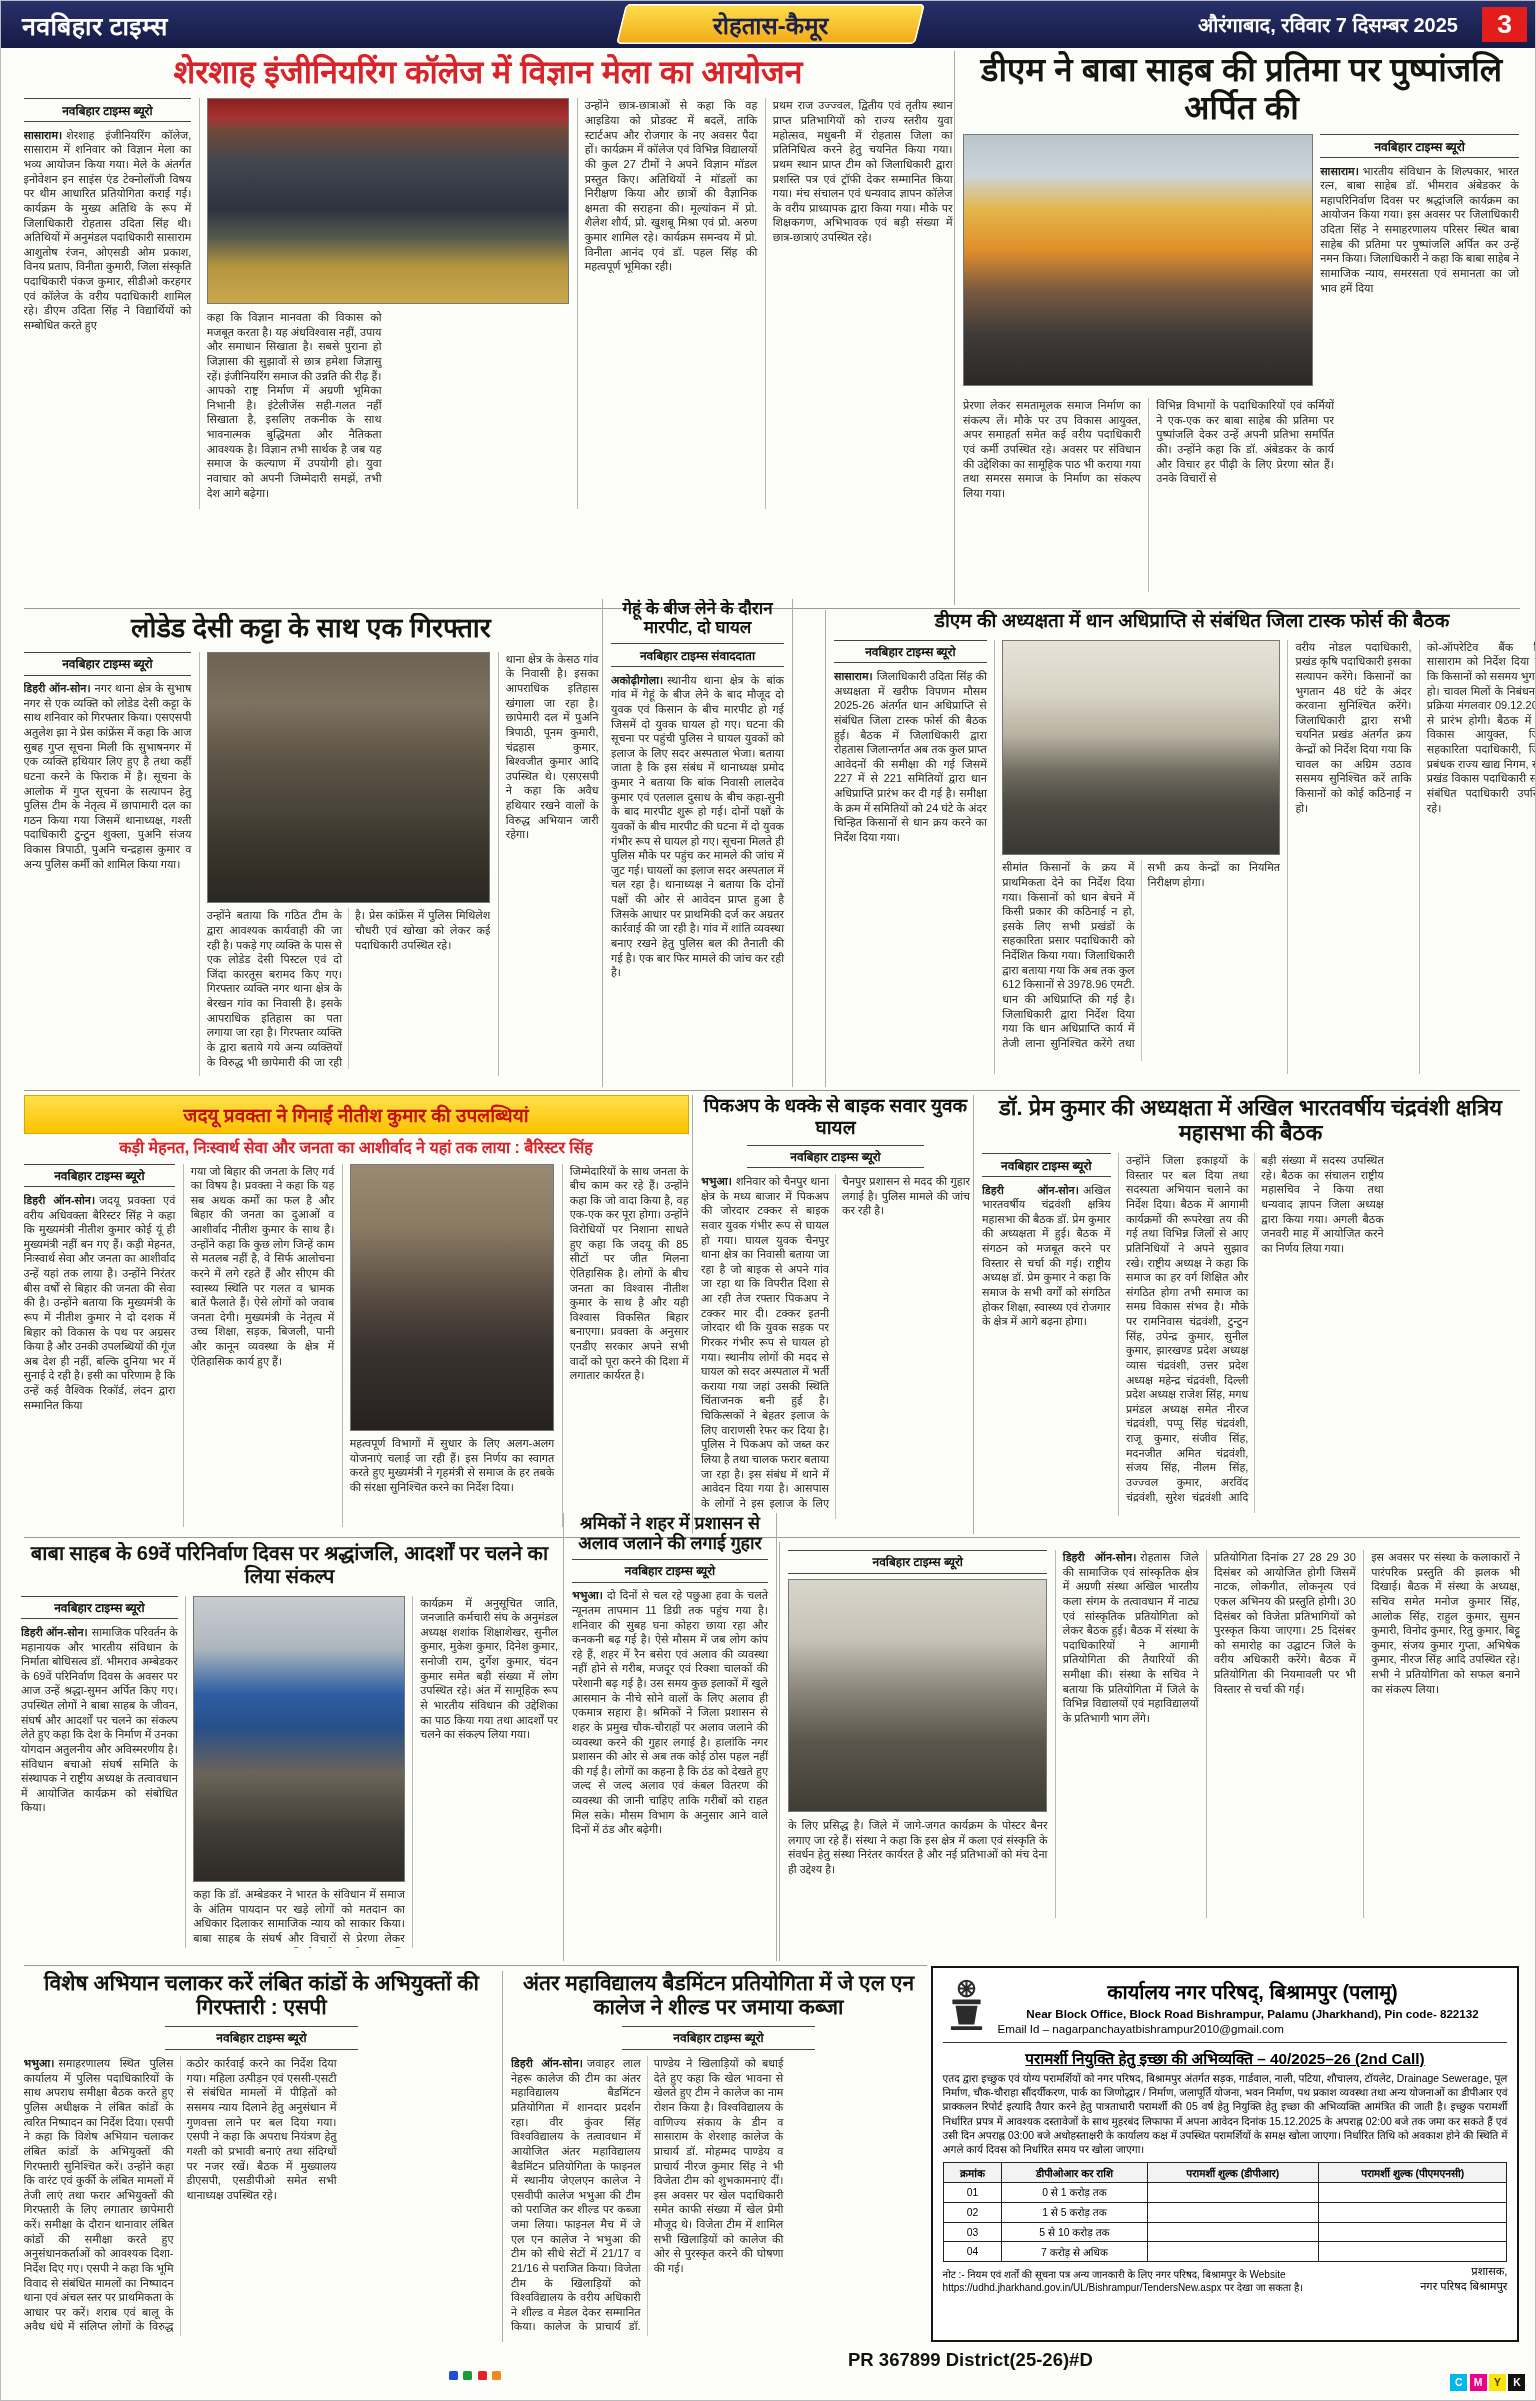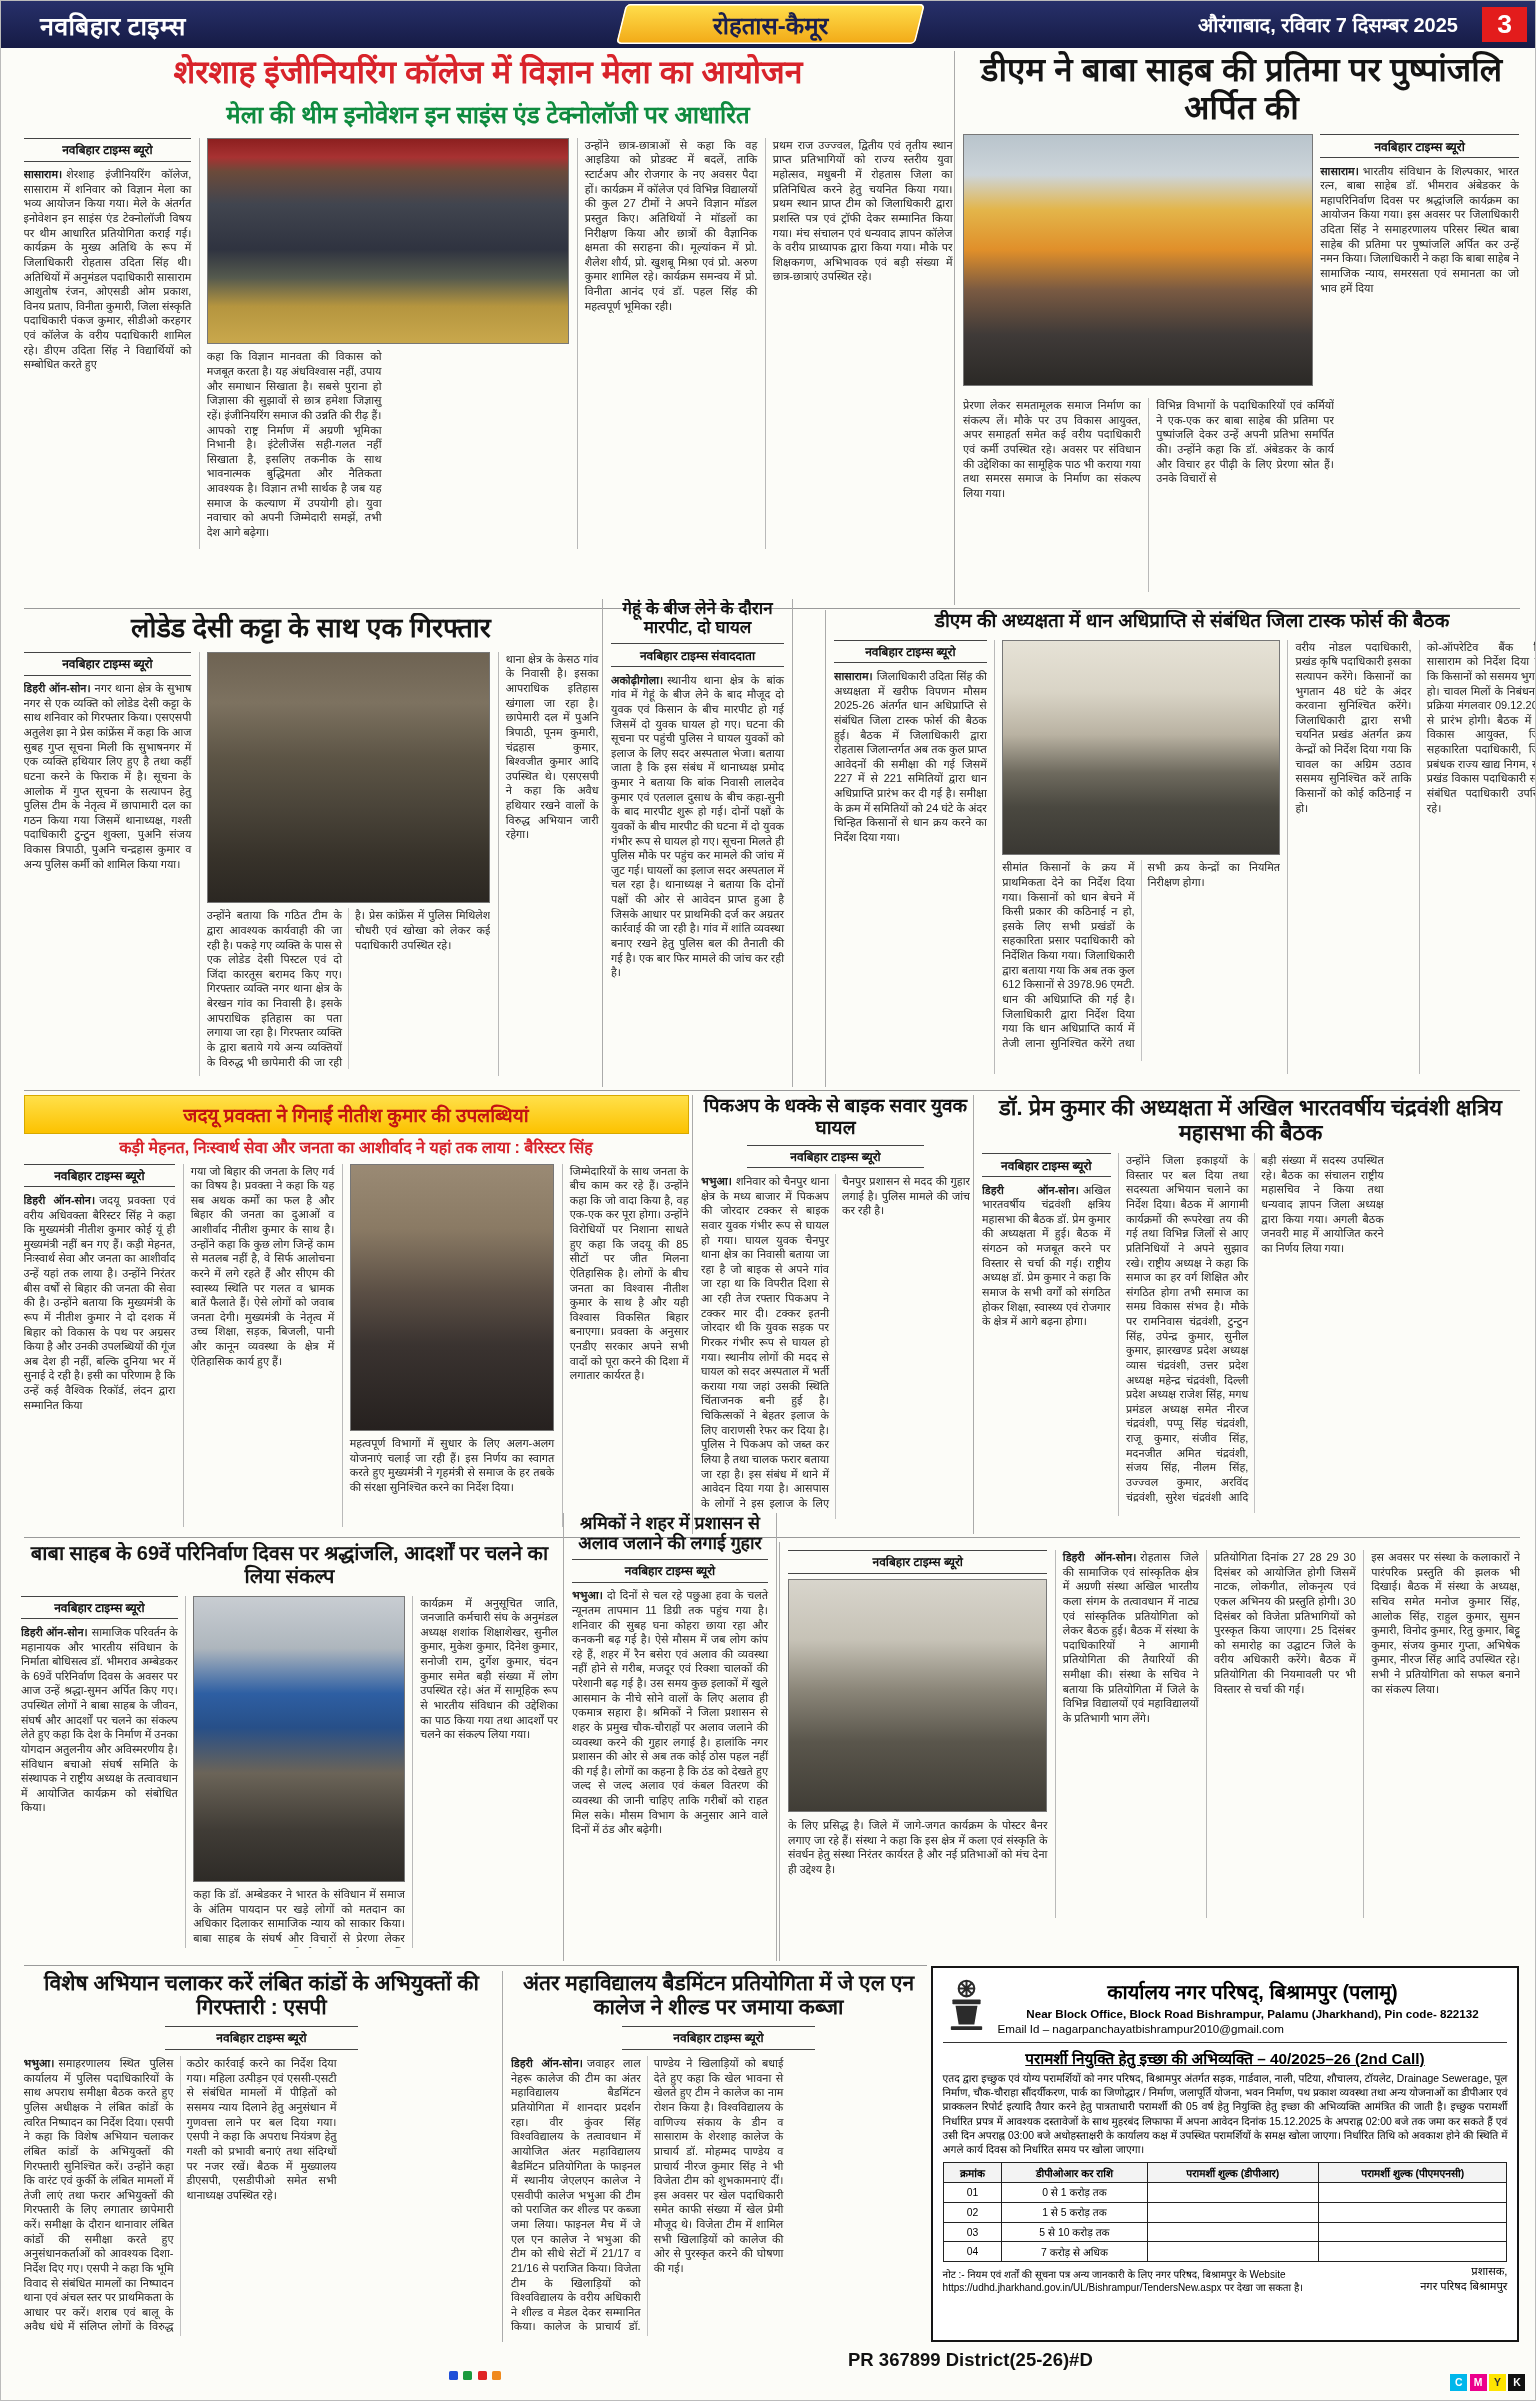--- a/index.html
+++ b/index.html
@@ -2,21 +2,21 @@
 <html lang="hi" style="font-size:13px"><head>
 <meta charset="utf-8">
 <style>
   *{margin:0;padding:0;box-sizing:border-box}
   html,body{background:#d9d9d9}
   body{font-family:"Liberation Sans","DejaVu Sans",sans-serif}
   .page{position:relative;width:1536px;height:2401px;margin:0 auto;background:#fcfcf8;overflow:hidden;border:0.8px solid #bbb}
 
   
   .masthead{position:absolute;left:0;top:0;width:100%;height:47px;background:linear-gradient(180deg,#27306a 0%,#161b45 100%);display:flex;align-items:center}
-  .paper-name{color:#fff;font-size:25px;font-weight:bold;padding-left:39px;letter-spacing:0.4px}
+  .paper-name{color:#fff;font-size:25px;font-weight:bold;padding-left:21px;letter-spacing:0.4px}
   .edition-ribbon{position:absolute;left:620px;top:3.2px;width:299px;height:40px;background:linear-gradient(180deg,#ffdf4d,#f2a916);transform:skewX(-14deg);display:flex;align-items:center;justify-content:center;border-radius:4.8px;box-shadow:0 0 0 1.6px #fff inset}
   .edition-ribbon span{transform:skewX(14deg);color:#1a1f4e;font-size:24px;font-weight:bold}
   .date-line{position:absolute;right:77px;color:#fff;font-size:20px;font-weight:bold}
   .page-num{position:absolute;right:8px;top:5.6px;width:45px;height:35px;background:#e31c1c;color:#fff;font-size:26.5px;font-weight:bold;display:flex;align-items:center;justify-content:center}
 
   
   .art{position:absolute;overflow:hidden}
   .hl{font-weight:bold;text-align:center;line-height:1.14;color:#141414}
   .hl.red{color:#d8232a}
   .nowrap{white-space:nowrap}
@@ -67,21 +67,20 @@
     <div class="paper-name">नवबिहार टाइम्स</div>
     <div class="edition-ribbon">
       <span>रोहतास-कैमूर</span>
     </div>
     <div class="date-line">औरंगाबाद, रविवार 7 दिसम्बर 2025</div>
     <div class="page-num">3</div>
   </header>
 
   <section class="art" style="left:22.5px;top:53px;width:929px;height:551px">
     <h1 class="hl red" style="font-size:32px">शेरशाह इंजीनियरिंग कॉलेज में विज्ञान मेला का आयोजन</h1>
-    <div class="subhead">मेला की थीम इनोवेशन इन साइंस एंड टेक्नोलॉजी पर आधारित</div>
     <div class="cells" style="height:411px;margin-top:8px">
       <div class="cell" style="width:175px">
         <div class="byline">नवबिहार टाइम्स ब्यूरो</div>
         <p class="body-txt"><span class="dateline">सासाराम।</span><span>शेरशाह इंजीनियरिंग कॉलेज, सासाराम में शनिवार को विज्ञान मेला का भव्य आयोजन किया गया। मेले के अंतर्गत इनोवेशन इन साइंस एंड टेक्नोलॉजी विषय पर थीम आधारित प्रतियोगिता कराई गई। कार्यक्रम के मुख्य अतिथि के रूप में जिलाधिकारी रोहतास उदिता सिंह थी। अतिथियों में अनुमंडल पदाधिकारी सासाराम आशुतोष रंजन, ओएसडी ओम प्रकाश, विनय प्रताप, विनीता कुमारी, जिला संस्कृति पदाधिकारी पंकज कुमार, सीडीओ करहगर एवं कॉलेज के वरीय पदाधिकारी शामिल रहे। डीएम उदिता सिंह ने विद्यार्थियों को सम्बोधित करते हुए</span></p>
       </div>
       <div class="cell" style="width:378px">
         <div class="photo" style="height:206px;background:linear-gradient(180deg,#8c1f1f 0%,#a83232 9%,#6b4a3a 16%,#41454f 32%,#2f3340 54%,#555a4e 68%,#b5953f 82%,#c9a84c 100%)"></div>
         <div class="cols2 body-txt" style="height:191px">कहा कि विज्ञान मानवता की विकास को मजबूत करता है। यह अंधविश्वास नहीं, उपाय और समाधान सिखाता है। सबसे पुराना हो जिज्ञासा की सुझावों से छात्र हमेशा जिज्ञासु रहें। इंजीनियरिंग समाज की उन्नति की रीढ़ हैं। आपको राष्ट्र निर्माण में अग्रणी भूमिका निभानी है। इंटेलीजेंस सही-गलत नहीं सिखाता है, इसलिए तकनीक के साथ भावनात्मक बुद्धिमता और नैतिकता आवश्यक है। विज्ञान तभी सार्थक है जब यह समाज के कल्याण में उपयोगी हो। युवा नवाचार को अपनी जिम्मेदारी समझें, तभी देश आगे बढ़ेगा।</div>
       </div>
       <div class="cell" style="width:188px">

